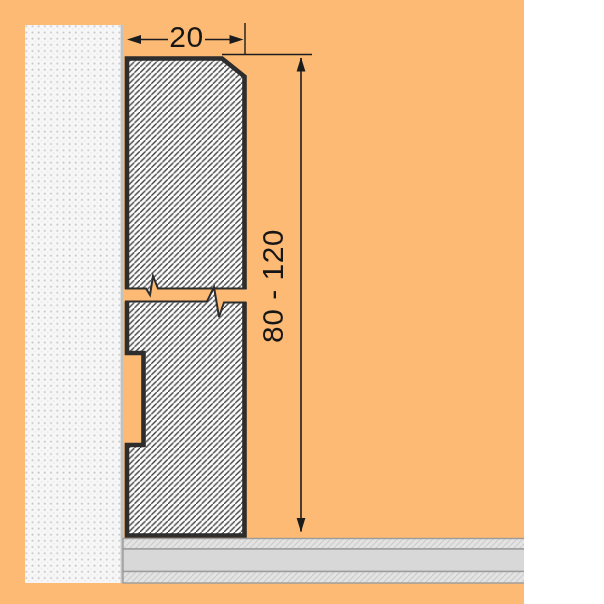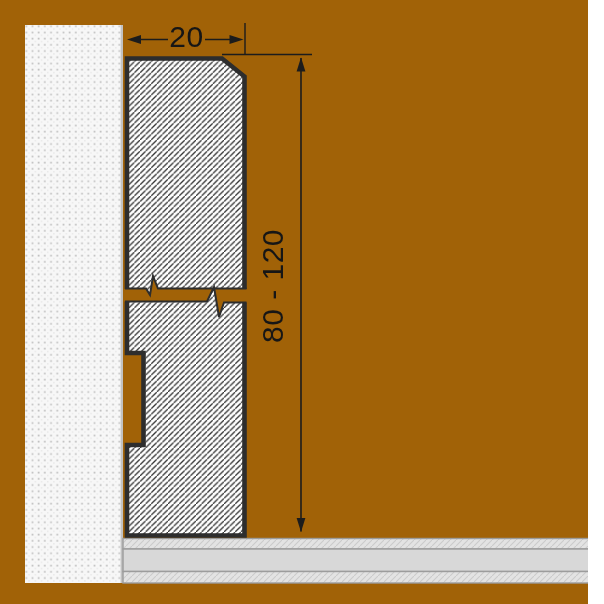--- a/index.html
+++ b/index.html
@@ -1,20 +1,20 @@
 <!DOCTYPE html>
 <html><head>
 <meta charset="utf-8">
 <style>
   html, body { margin: 0; padding: 0; background: #ffffff; }
   .canvas {
     position: relative;
-    width: 588px;
+    width: 524px;
     height: 604px;
-    background: #a16207;
+    background: #fdba74;
     overflow: hidden;
     font-family: "Liberation Sans", sans-serif;
   }
   svg { display: block; }
   .dim-text {
     font-family: "Liberation Sans", sans-serif;
     font-size: 30px;
     fill: #161616;
     letter-spacing: 0.5px;
   }

